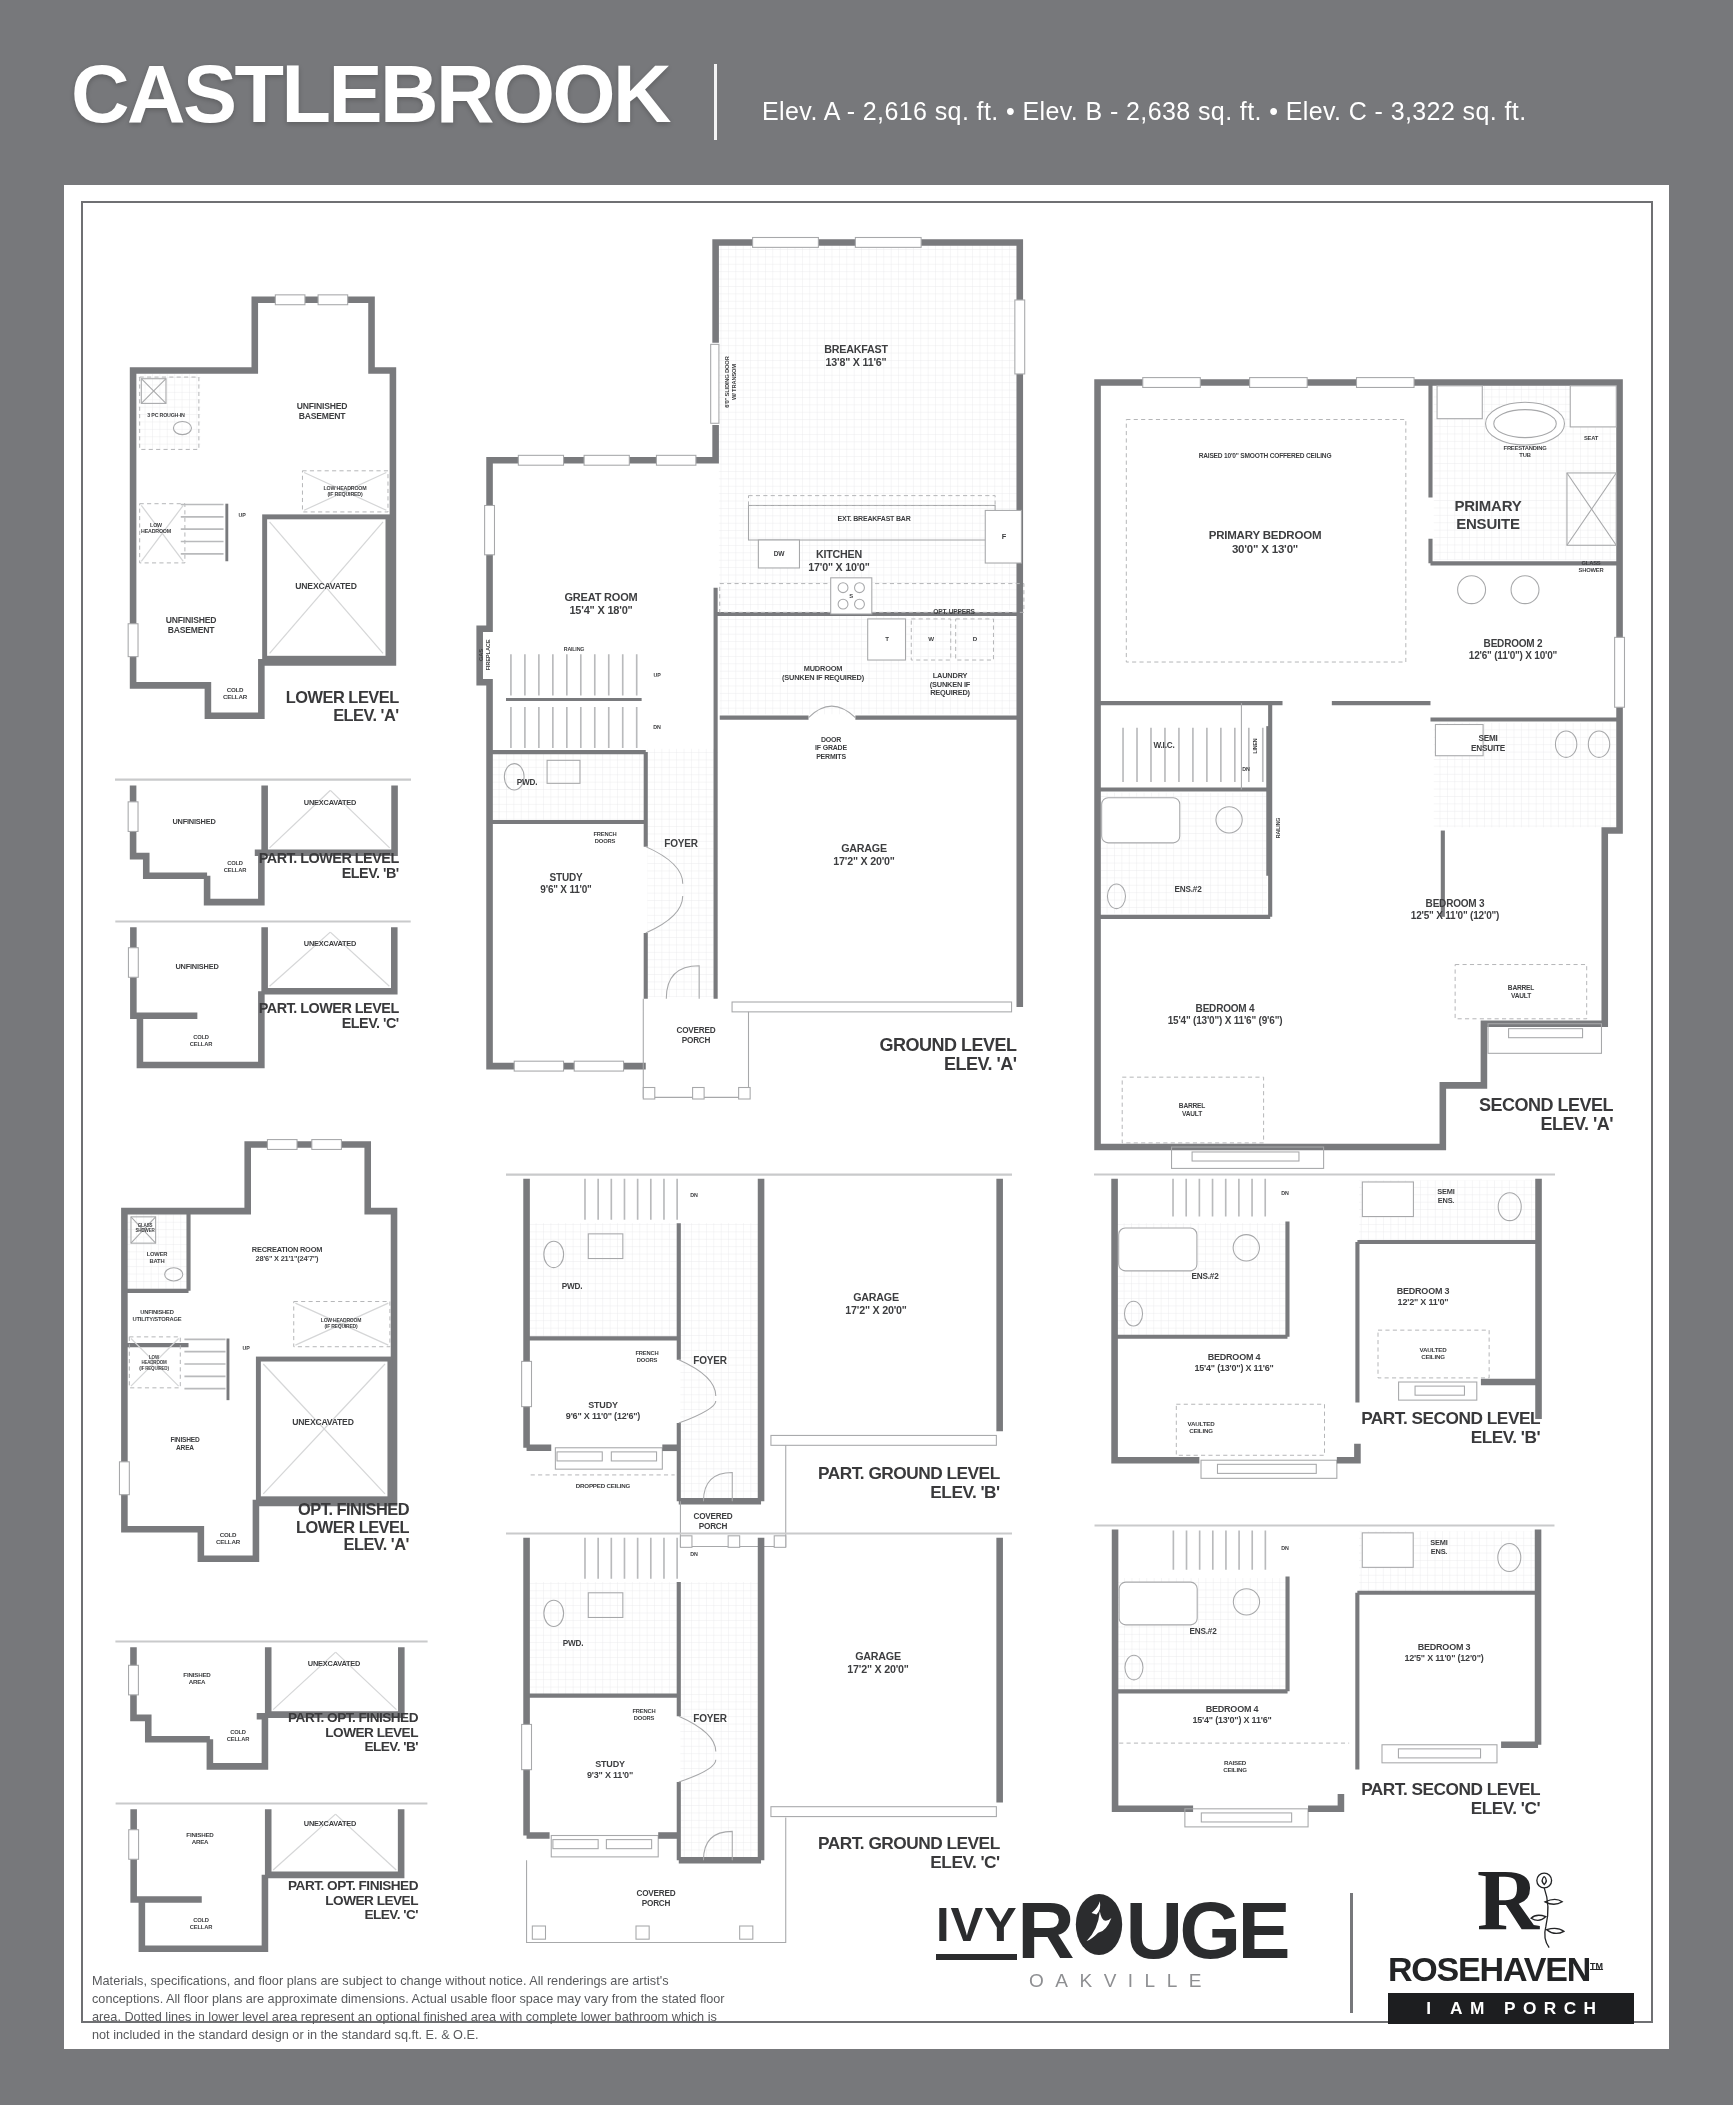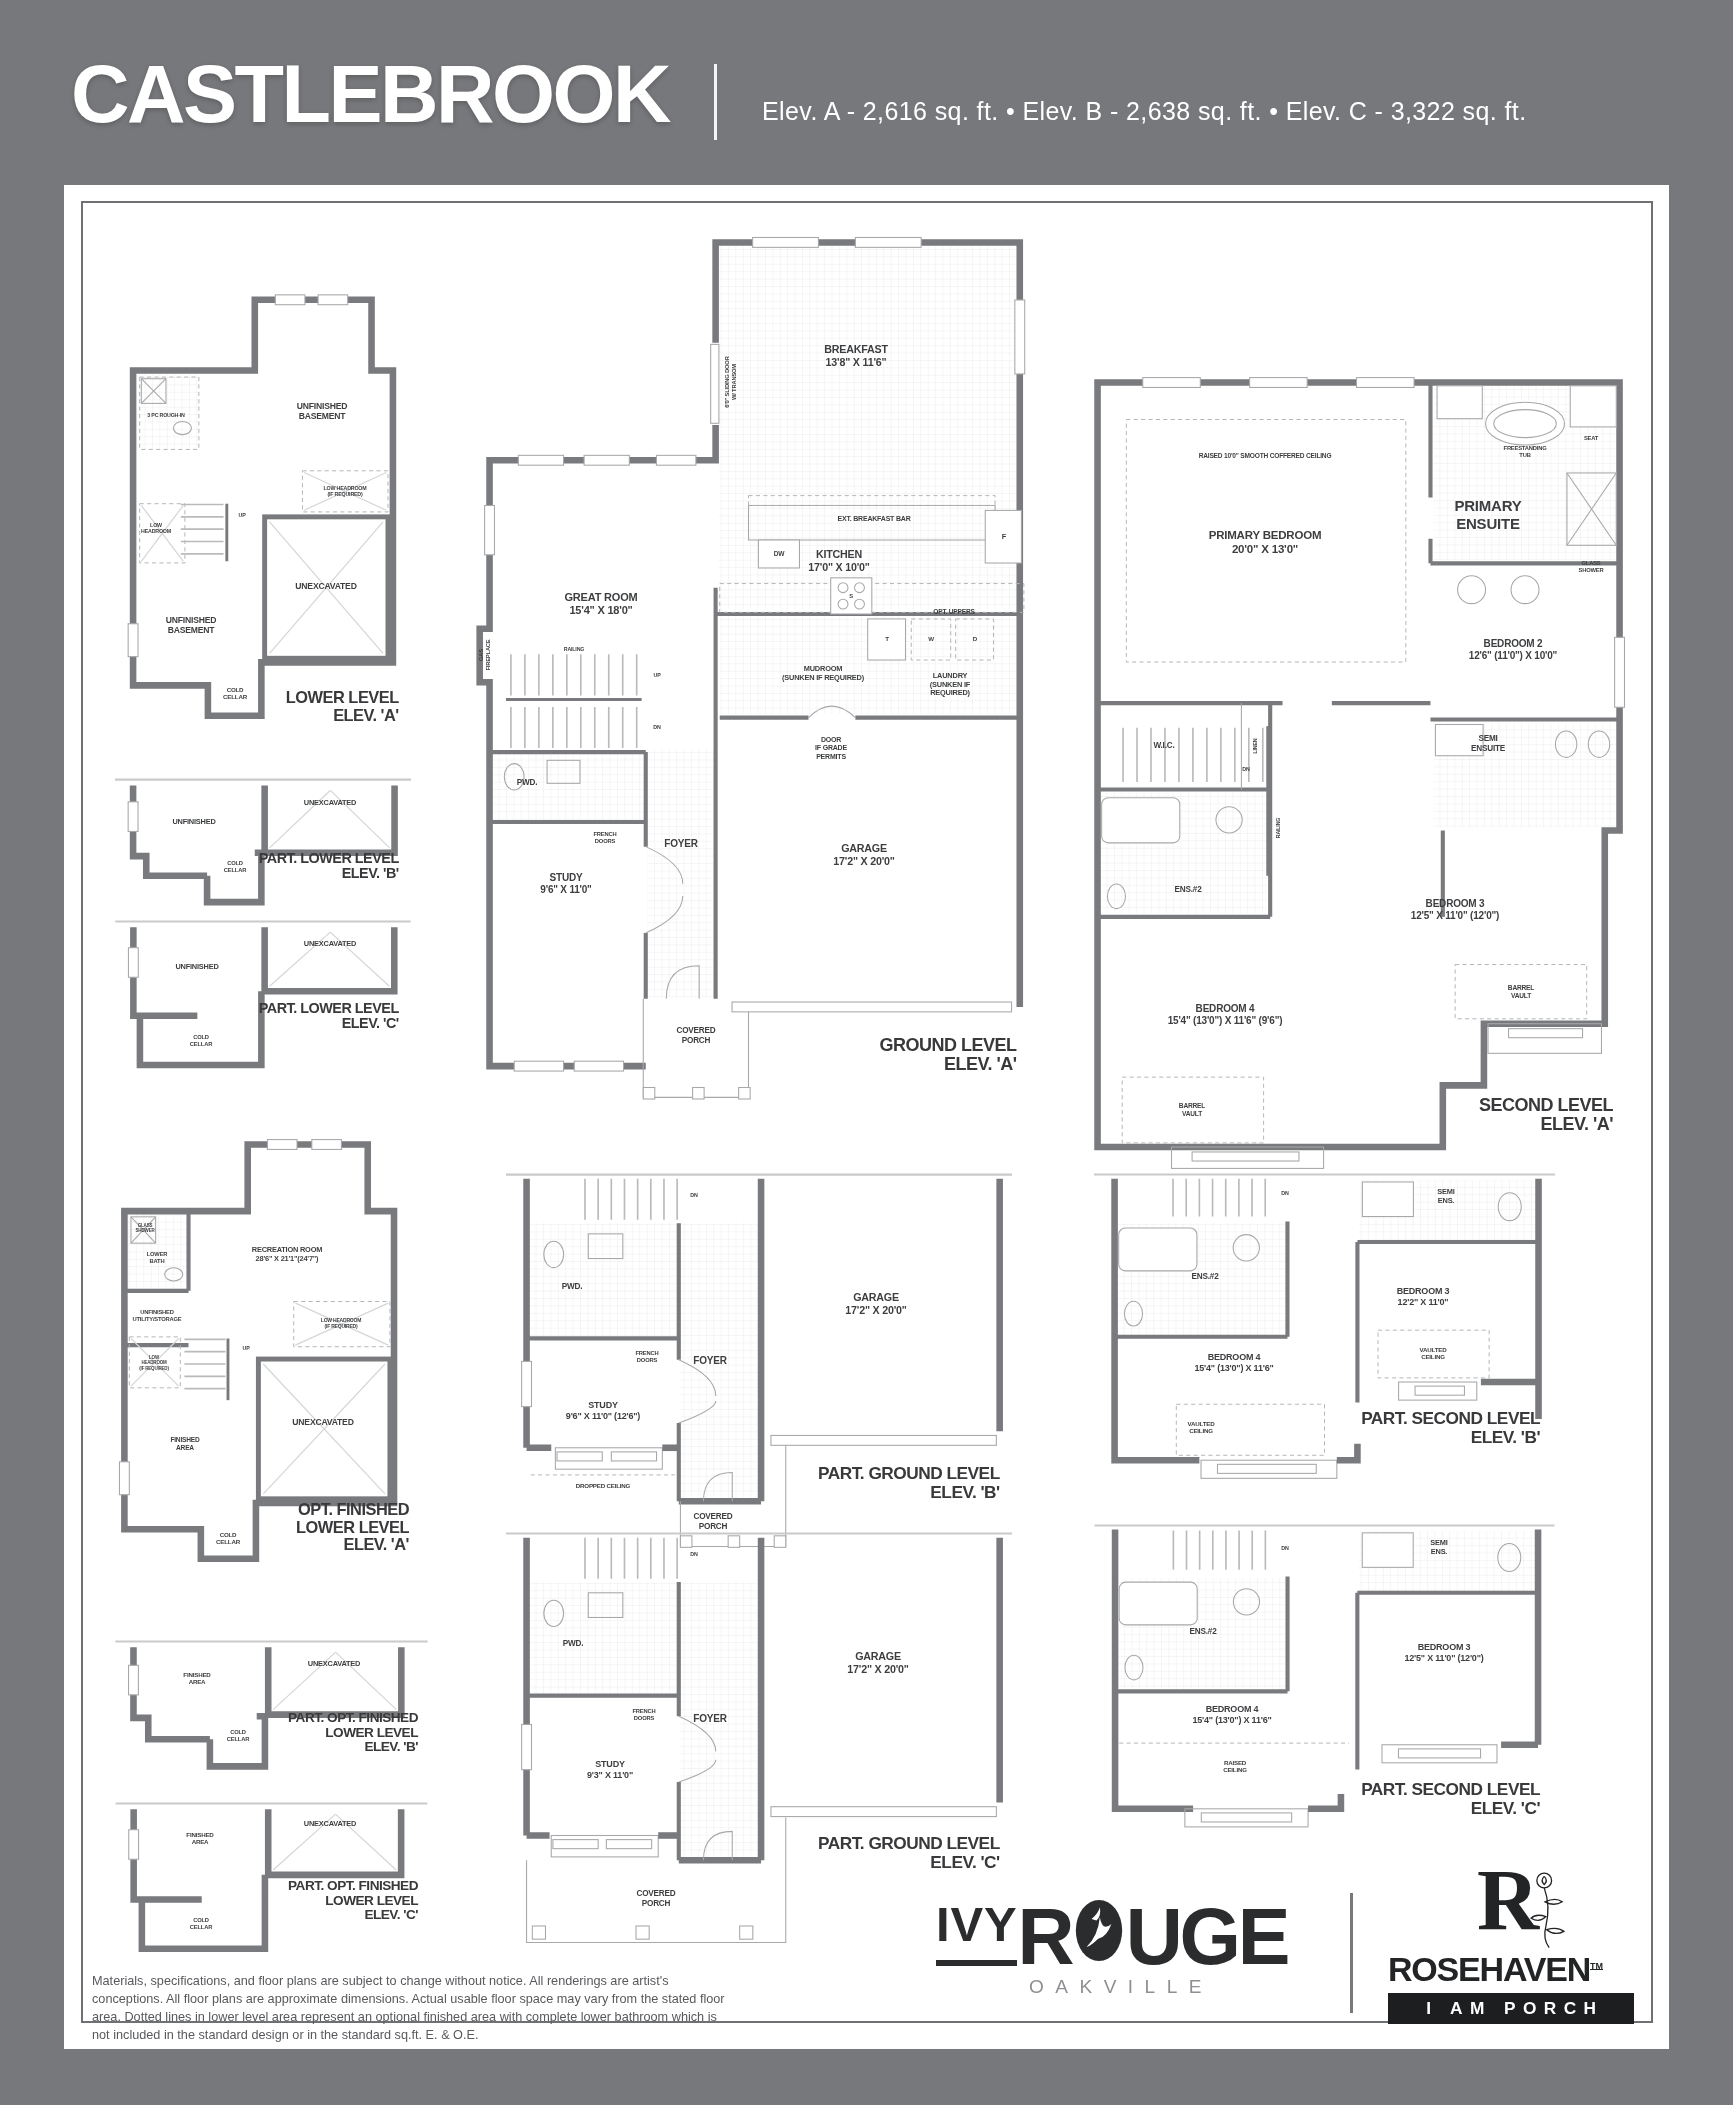--- a/index.html
+++ b/index.html
@@ -22,21 +22,21 @@
   .lt{stroke:#d5d6d7;stroke-width:1.5;fill:none;}
   .dsh{stroke:#b4b5b7;stroke-width:1.2;fill:none;stroke-dasharray:5 4;}
   .win{fill:#ffffff;stroke:#a7a8aa;stroke-width:1.3;}
   .fix{fill:#ffffff;stroke:#a7a8aa;stroke-width:1.3;}
   .st{stroke:#b9babc;}
   .cut{stroke:#c9cacb;stroke-width:2.5;}
   .tile{stroke:none;}
   #disclaimer{position:absolute;left:92px;top:1972px;width:641px;font-size:12.7px;line-height:1.42;color:#58595c;font-weight:400;}
   .ivy-logo{position:absolute;left:936px;top:1888px;width:370px;color:#2b2c2e;}
   .ivy-row{display:flex;align-items:flex-end;}
-  .ivy-ivy{font-size:49px;font-weight:700;letter-spacing:0.8px;border-bottom:6.6px solid #2b2c2e;padding-bottom:16px;line-height:.82;margin-top:16px;}
+  .ivy-ivy{font-size:49px;font-weight:700;letter-spacing:0.8px;border-bottom:6.6px solid #2b2c2e;padding-bottom:10px;line-height:.82;margin-top:16px;}
   .ivy-r{font-size:79px;font-weight:700;letter-spacing:-3.3px;line-height:.74;}
   .ivy-o{display:inline-block;margin:0 2.5px 1.6px 4.1px;}
   .ivy-city{margin-top:10px;font-size:19px;letter-spacing:11.5px;color:#8e8f92;font-weight:400;text-align:center;width:100%;}
   .logo-div{position:absolute;left:1350px;top:1893px;width:3.3px;height:120px;background:#77787b;}
   .rh-logo{position:absolute;left:1388px;top:1864px;width:247px;color:#232426;}
   .rh-r-row{position:relative;height:79px;}
   .rh-R{position:absolute;left:89px;top:0;font-family:"Liberation Serif",serif;font-size:86px;font-weight:700;line-height:.85;}
   .rh-rose{position:absolute;left:138px;top:5px;}
   .rh-name{font-size:34px;font-weight:700;letter-spacing:-1.2px;margin-top:6.6px;white-space:nowrap;}
   .rh-name sup{font-size:9px;letter-spacing:0;text-decoration:underline;}
@@ -266,21 +266,21 @@
     <rect class="dsh" x="460" y="718" width="160" height="66"></rect>
     <rect class="win" x="80" y="4" width="70" height="12"></rect>
     <rect class="win" x="210" y="4" width="70" height="12"></rect>
     <rect class="win" x="340" y="4" width="70" height="12"></rect>
     <rect class="win" x="654" y="320" width="12" height="85"></rect>
     <rect class="win" x="140" y="946" width="130" height="11"></rect>
     <rect class="win" x="525" y="796" width="90" height="11"></rect>
   </svg>
   <div class="lbl" style="left:188px;top:82px;font-size:6.6px">RAISED 10'0" SMOOTH COFFERED CEILING</div>
   <div class="lbl" style="left:188px;top:169px;font-size:11.5px">PRIMARY BEDROOM
-20'0" X 13'0"</div>
+30'0" X 13'0"</div>
   <div class="lbl" style="left:448px;top:78px;font-size:5.8px">FREESTANDING
 TUB</div>
   <div class="lbl" style="left:514px;top:64px;font-size:5.8px">SEAT</div>
   <div class="lbl" style="left:411px;top:141px;font-size:15px">PRIMARY
 ENSUITE</div>
   <div class="lbl" style="left:514px;top:193px;font-size:5.8px">GLASS
 SHOWER</div>
   <div class="lbl" style="left:87px;top:372px;font-size:8.2px">W.I.C.</div>
   <div class="vlbl" style="left:178px;top:372px;font-size:5.3px">LINEN</div>
   <div class="lbl" style="left:436px;top:276px;font-size:10px">BEDROOM 2

